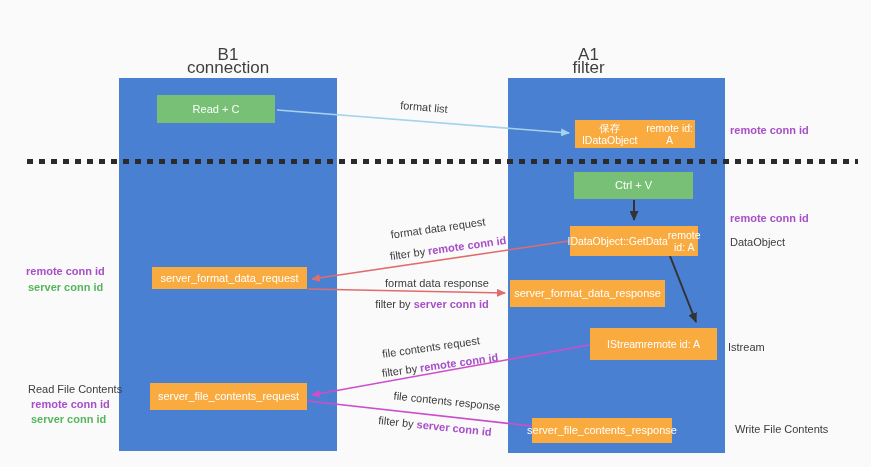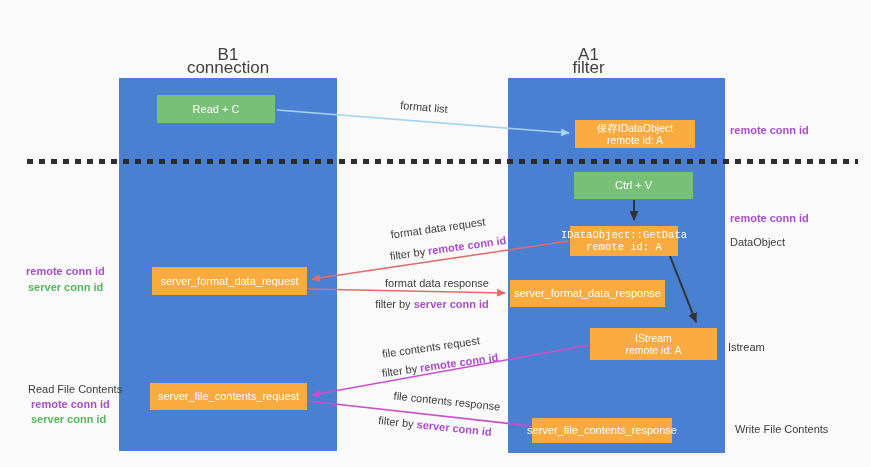--- a/index.html
+++ b/index.html
@@ -13,21 +13,21 @@
   .col-header.right{left:480px;width:217px;}
   .column{position:absolute;background:#4a80d2;}
   .column.left{left:119px;top:78px;width:218px;height:373px;}
   .column.right{left:508px;top:78px;width:217px;height:375px;}
   .dashline{position:absolute;left:27px;top:159px;width:831px;height:5px;
             background:repeating-linear-gradient(90deg,#2b2b2b 0 6px,transparent 6px 12px);}
   .node{position:absolute;display:flex;align-items:center;justify-content:center;
         color:#fff;font-size:11px;text-align:center;line-height:13px;}
   .node.green{background:#77c076;}
   .node.orange{background:#f9ab40;}
-  .node.two-line{font-size:10.5px;line-height:12.5px;flex-direction:column;}
+  .node.two-line{font-size:10.5px;line-height:12.5px;flex-direction:row;}
   .lbl{position:absolute;font-size:11px;color:#3c3c3c;white-space:nowrap;}
   .lbl.purple{color:#a84fc8;font-weight:bold;}
   .lbl.greent{color:#55b65c;font-weight:bold;}
   .alabel{position:absolute;font-size:11px;color:#3c3c3c;white-space:nowrap;
           transform:translate(-50%,-50%);}
   .alabel .val-purple{color:#a84fc8;font-weight:bold;}
   .alabel .pre{margin-right:3px;}
   svg.arrows{position:absolute;left:0;top:0;pointer-events:none;}
 </style>
 </head>
@@ -80,26 +80,26 @@
 
   <div class="node orange two-line" style="left:575px;top:120px;width:120px;height:28px;">
     <div>保存IDataObject</div>
     <div>remote id: A</div>
   </div>
 
   <div class="node green" style="left:574px;top:172px;width:119px;height:27px;">
     <span>Ctrl + V</span>
   </div>
 
-  <div class="node orange two-line" style="left:570px;top:226px;width:108px;height:30px;font-family:Liberation Mono, monospace;">
+  <div class="node orange two-line" style="left:570px;top:226px;width:128px;height:30px;">
     <div>IDataObject::GetData</div>
     <div>remote id: A</div>
   </div>
 
-  <div class="node orange" style="left:152px;top:267px;width:155px;height:28px;">
+  <div class="node orange" style="left:152px;top:267px;width:155px;height:22px;">
     <span>server_format_data_request</span>
   </div>
 
   <div class="node orange" style="left:510px;top:280px;width:155px;height:27px;">
     <span>server_format_data_response</span>
   </div>
 
   <div class="node orange two-line" style="left:590px;top:328px;width:127px;height:32px;">
     <div>IStream</div>
     <div>remote id: A</div>

